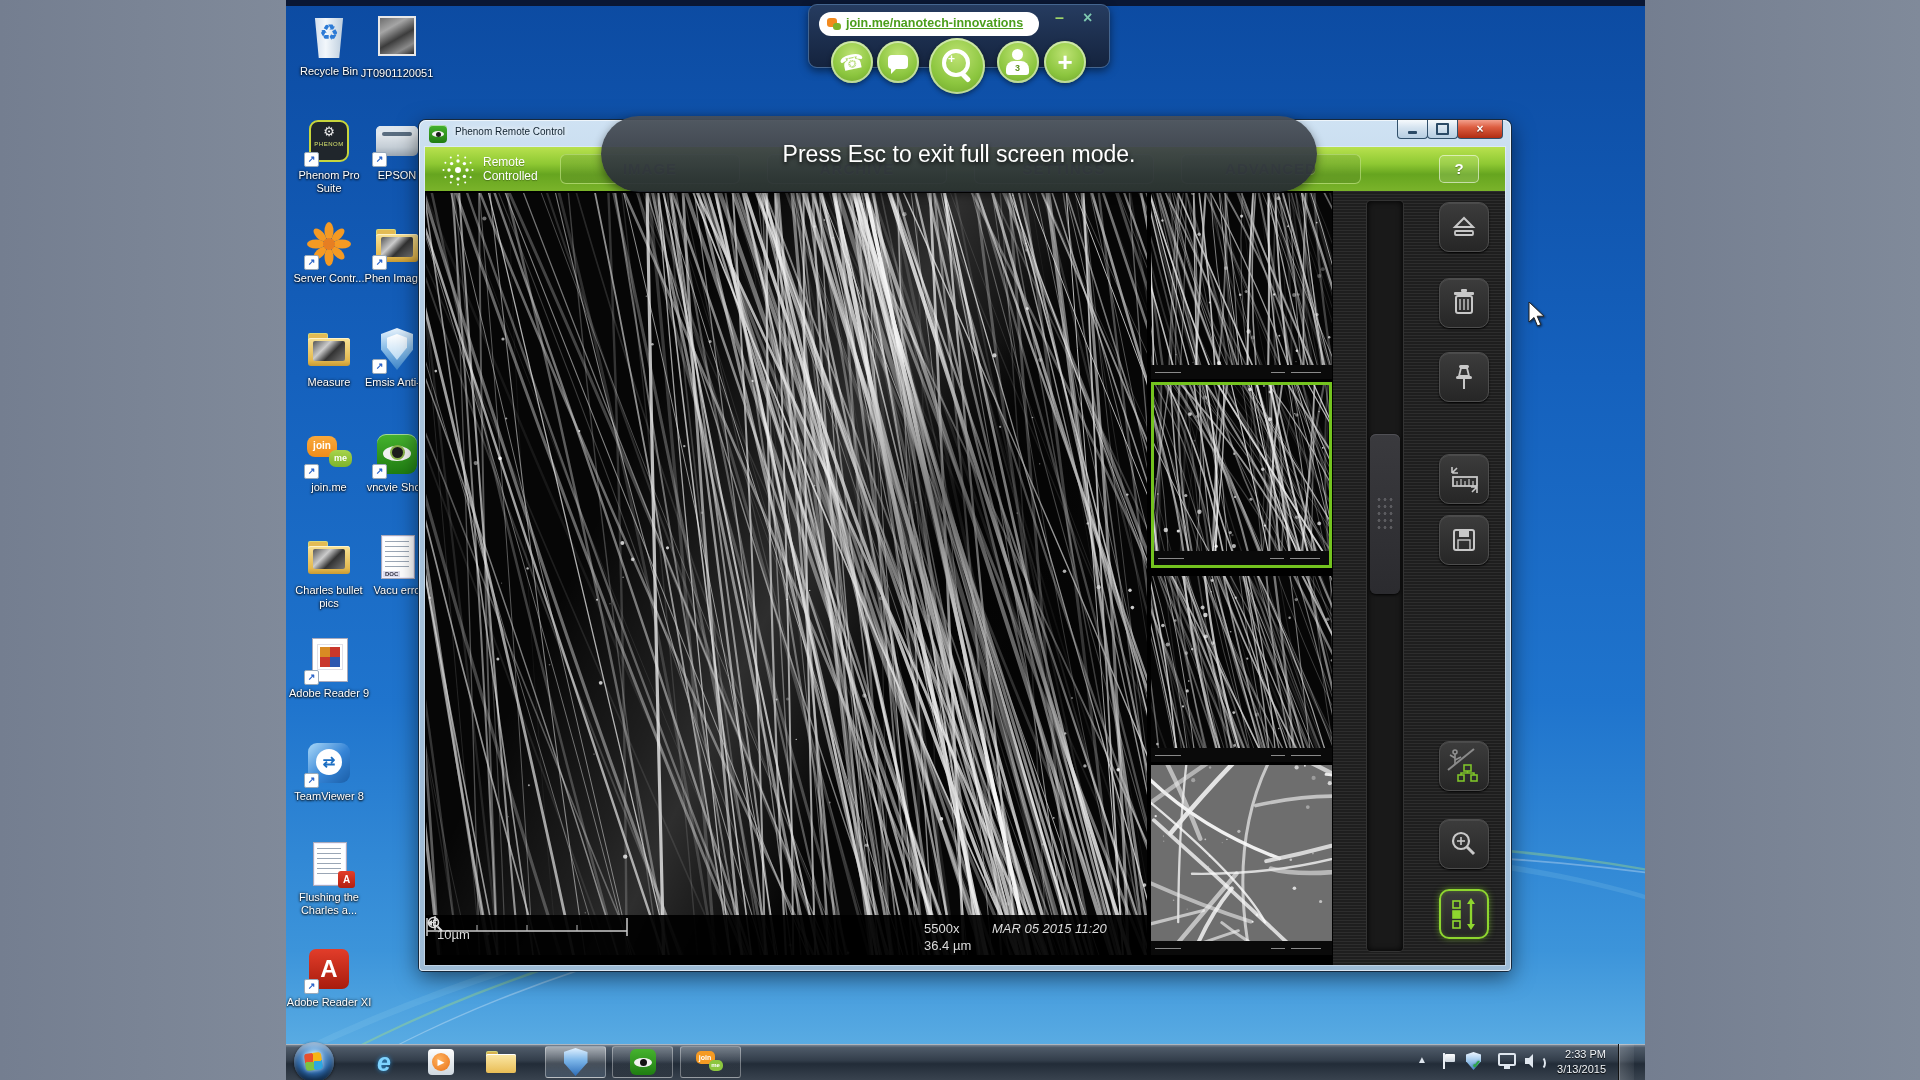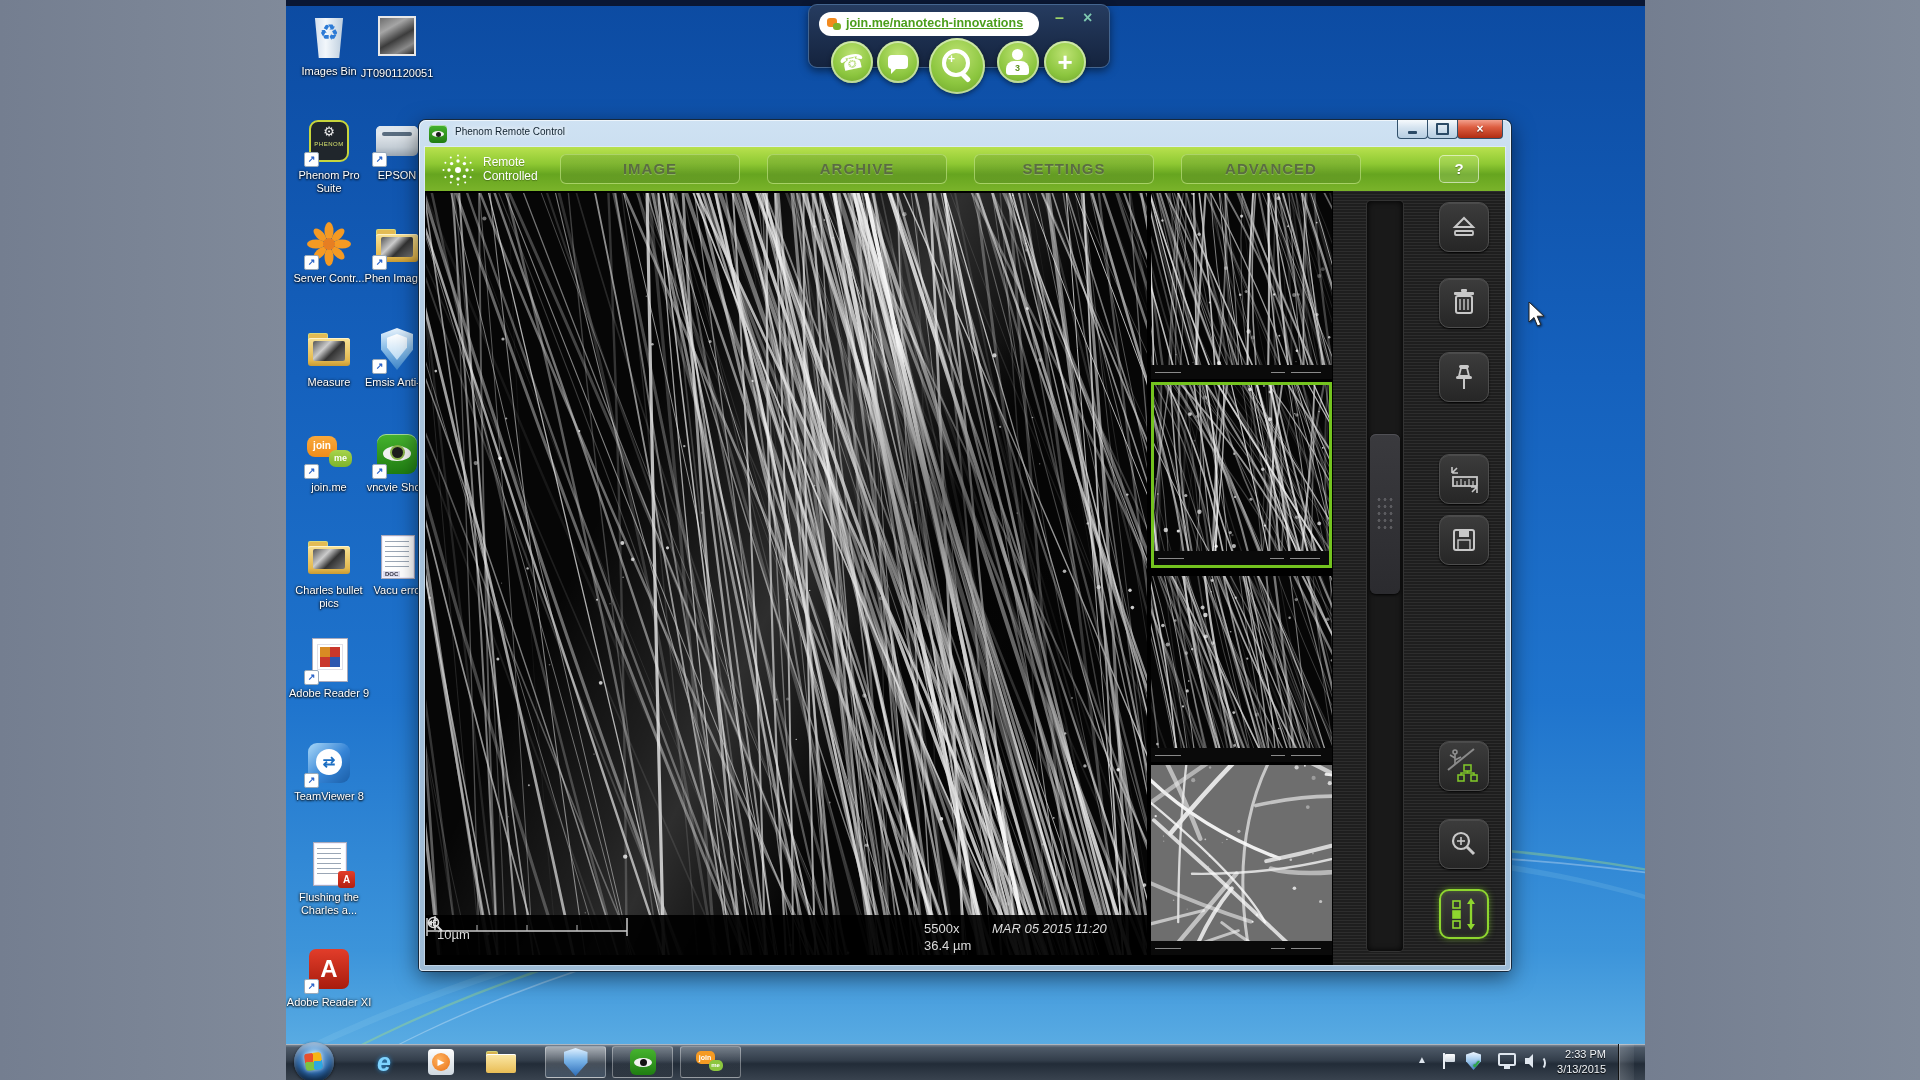--- a/index.html
+++ b/index.html
@@ -243,21 +243,21 @@
     <div class="swoosh sw3"></div>
     <div class="swoosh sw1"></div>
     <div class="swoosh sw2"></div>
     <div class="topstrip"></div>
 
     <div class="dicon" style="left:0;top:14px">
       <div class="art art-bin">
           <span class="can"></span>
           <span class="gl">♻</span>
         </div>
-      <div class="lbl">Images Bin</div>
+      <div class="lbl">Recycle Bin</div>
     </div>
     <div class="dicon" style="left:68px;top:14px">
       <div class="art">
           <div class="art-photo"></div>
         </div>
       <div class="lbl">JT0901120051</div>
     </div>
     <div class="dicon" style="left:0;top:118px">
       <div class="art art-phenom">
         <span class="sq"><span class="gear">⚙</span><span class="tiny">PHENOM</span></span>
@@ -1492,20 +1492,23 @@
                   <line x1="30" y1="12" x2="30" y2="34" stroke="#8ed62f" stroke-width="2.4"></line>
                   <path d="M30 7 L26 13 L34 13 Z" fill="#8ed62f"></path>
                   <path d="M30 39 L26 33 L34 33 Z" fill="#8ed62f"></path>
                 </svg>
             </div>
           </div>
         </div>
       </div>
     </div>
 
+    <div class="overlay">
+      <span>Press Esc to exit full screen mode.</span>
+    </div>
 
     <div class="joinme">
       <div class="jm-panel">
         <div class="jm-pill">
           <span class="jm-dot1"></span>
           <span class="jm-dot2"></span>
           <span class="jm-url">join.me/nanotech-innovations</span>
         </div>
         <span class="jm-min">–</span>
         <span class="jm-close">×</span>

